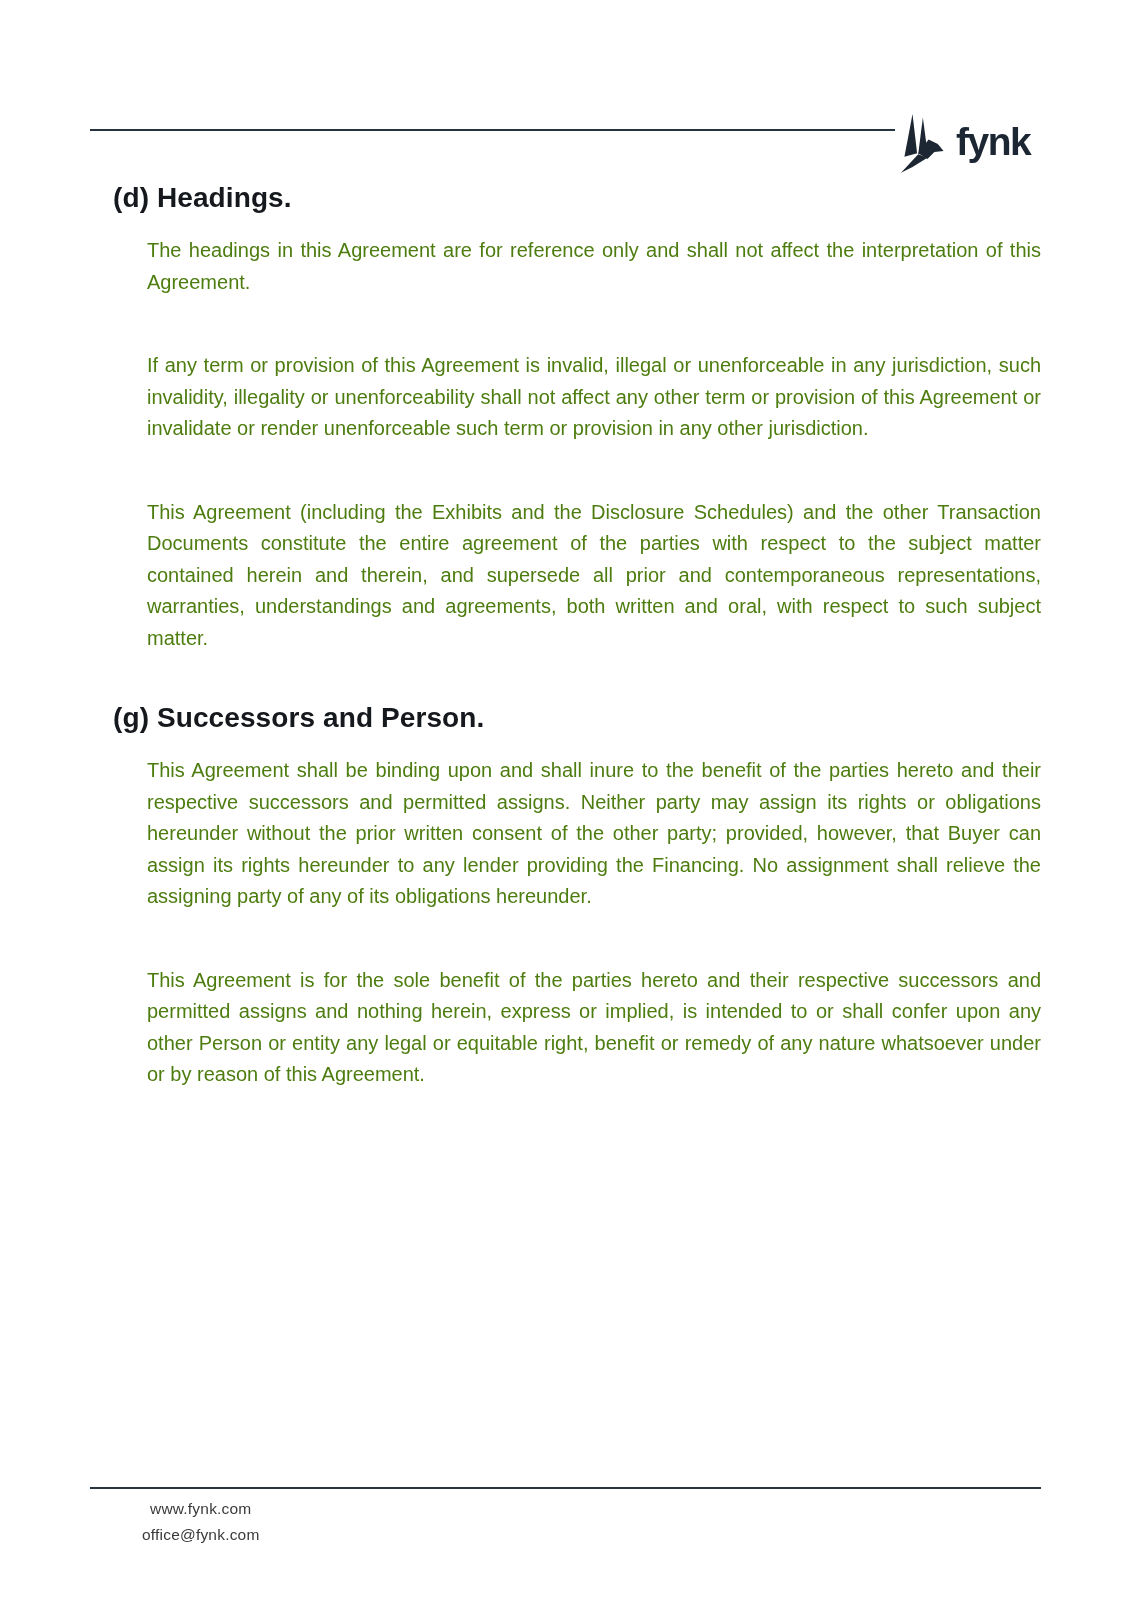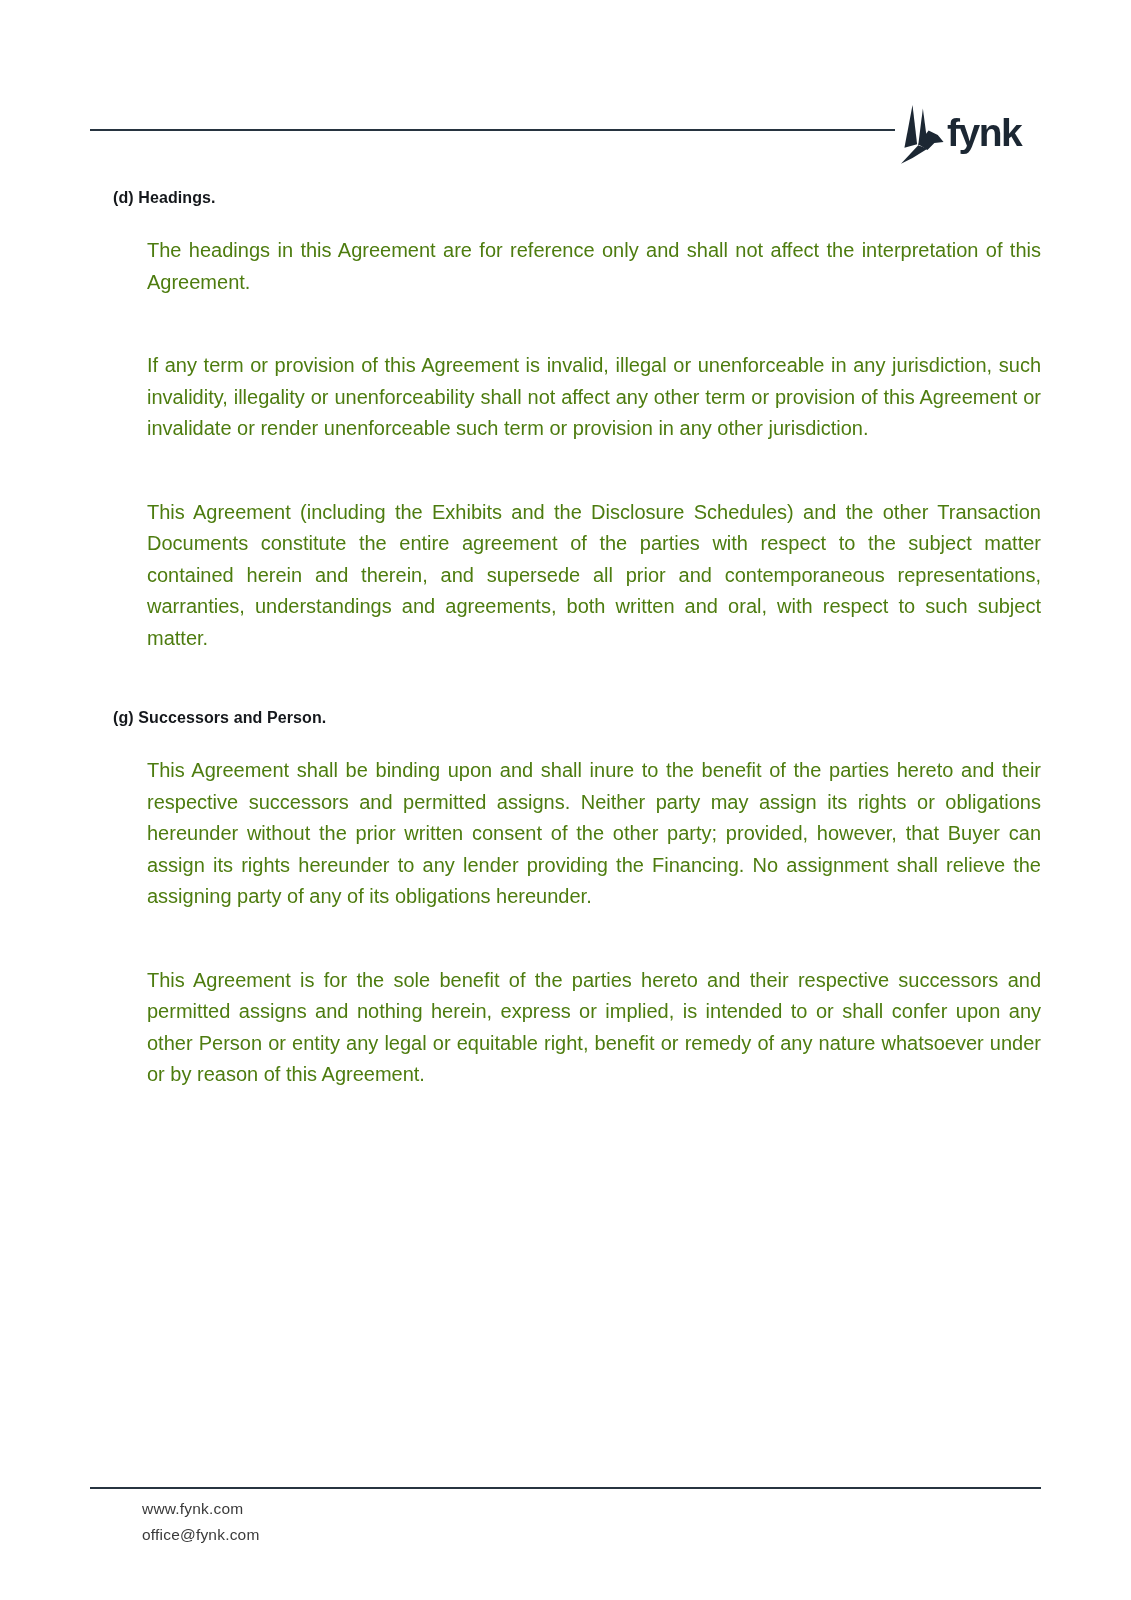--- a/index.html
+++ b/index.html
@@ -13,43 +13,44 @@
   }
   
   .header-rule {
     position: absolute;
     left: 90px; top: 129px;
     width: 805px; height: 2px;
     background: #273440;
   }
   .logo {
     position: absolute;
-    left: 901px; top: 103px;
+    left: 901px; top: 112px;
     display: flex;
     align-items: center;
+    gap: 9px;
   }
   .logo svg { width: 46px; height: 64px; display: block; }
   .wordmark {
     font-size: 39px;
     font-weight: bold;
     color: #1c2733;
     letter-spacing: -1.5px;
     line-height: 1;
     padding-bottom: 6px;
   }
   
   main {
     position: absolute;
     left: 113px; top: 186px;
     width: 930px;
   }
   section { margin: 0 0 52px 0; }
   section h2 {
     margin: 0 0 26px 0;
-    font-size: 16px;
+    font-size: 28px;
     line-height: 23px;
     font-weight: bold;
     color: #15181c;
     letter-spacing: 0.1px;
   }
   section p {
     margin: 0 0 0 34px;
     width: 894px;
     text-align: justify;
     font-size: 20px;
@@ -63,20 +64,21 @@
     width: 951px; height: 2px;
     background: #273440;
   }
   .footer-text {
     position: absolute;
     left: 142px; top: 1496px;
     font-size: 15.5px;
     line-height: 26px;
     color: #3a3a3a;
     letter-spacing: 0.2px;
+    text-align: center;
   }
 </style>
 </head>
 <body>
 
 <div class="page">
 
   <div class="header-rule"></div>
 
   <div class="logo">

